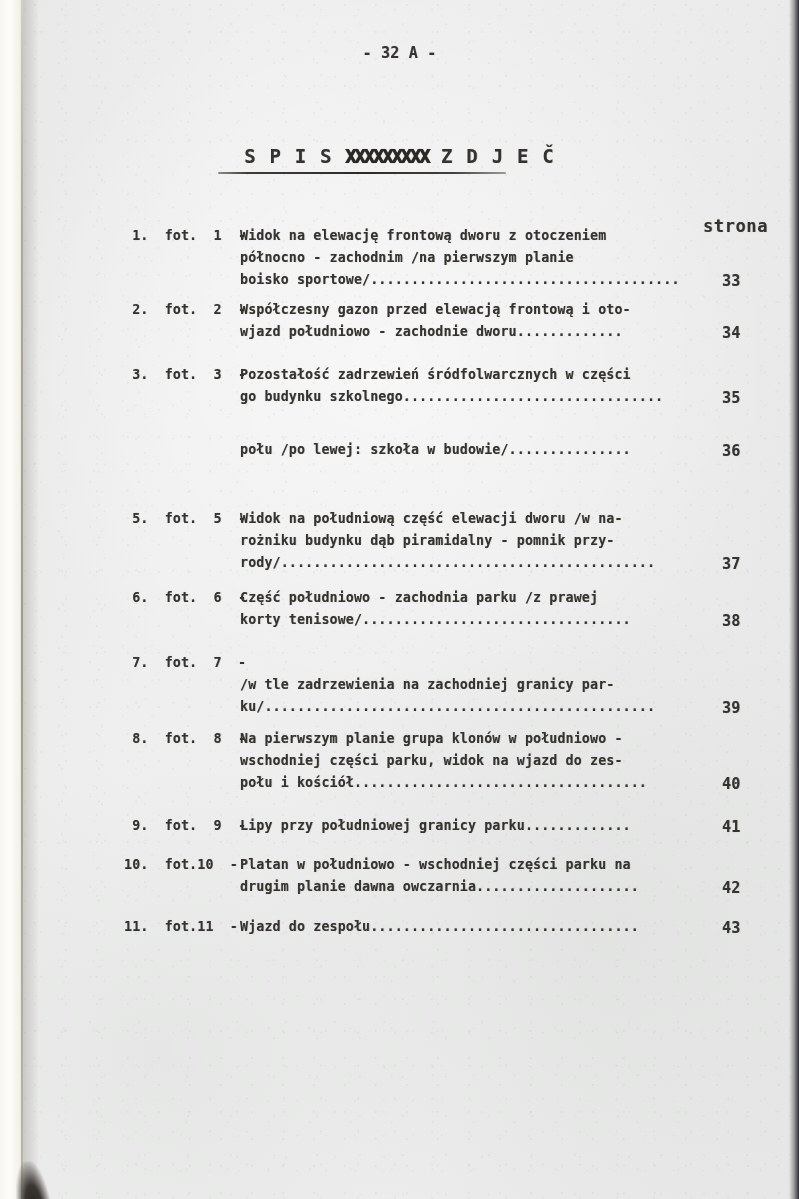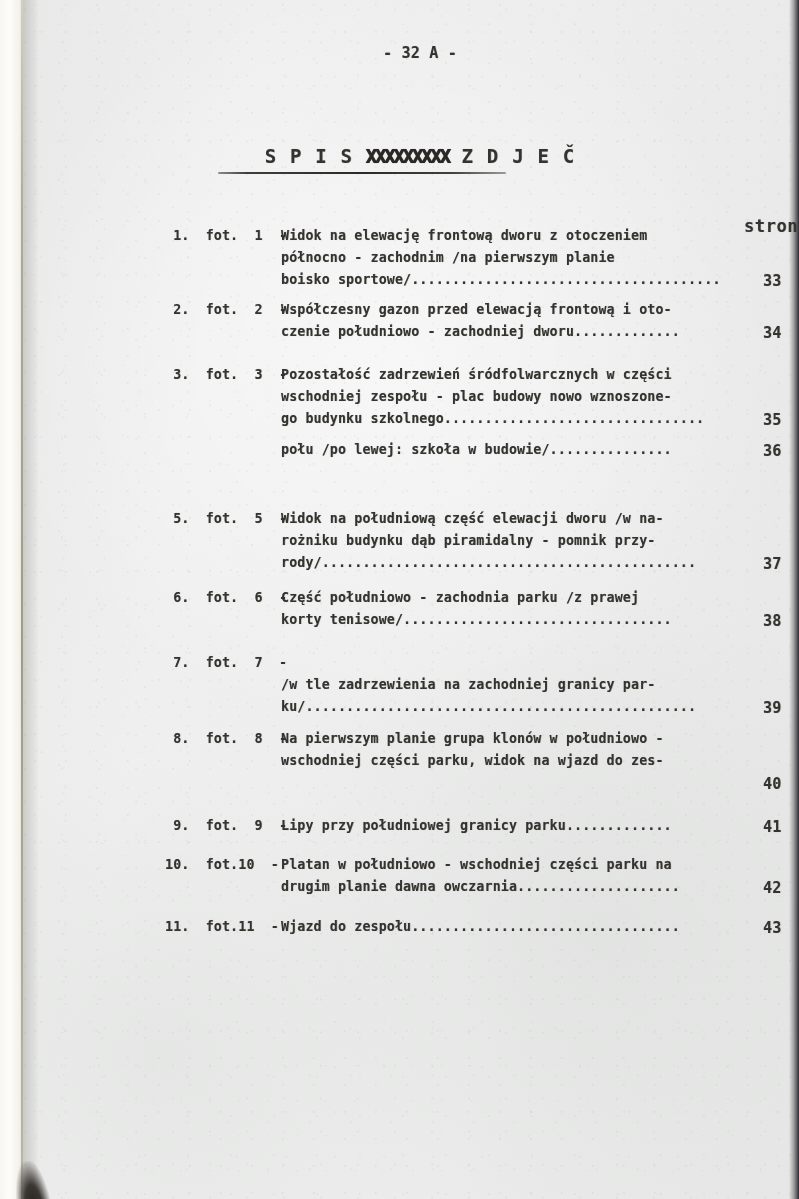--- a/index.html
+++ b/index.html
@@ -89,21 +89,20 @@
     z-index: 4;
   }
 
   .typed {
     font-family: "DejaVu Sans Mono", "Liberation Mono", monospace;
     font-weight: bold;
     color: #35332f;
     text-shadow: 0.4px 0.3px 0.7px rgba(60,58,54,0.45);
     letter-spacing: 0.2px;
     white-space: pre;
-    padding-left: 41px;
   }
 
   .folio {
     position: absolute;
     top: 44px; left: 0; right: 0;
     text-align: center;
     font-size: 15px;
   }
 
   .title-block {
@@ -221,33 +220,30 @@
             <span class="body-text typed">boisko sportowe/......................................</span>
             <span class="pageno typed">33</span>
           </div>
         </div>
         <div class="entry" style="top: 302px;">
           <div class="entry-line">
             <span class="lead typed"> 2.  fot.  2  -</span>
             <span class="body-text typed">Współczesny gazon przed elewacją frontową i oto-</span>
           </div>
           <div class="entry-line">
-            <span class="body-text typed">czenie południowo - zachodniej dworu.............</span>
+            <span class="body-text typed">wjazd południowo - zachodnie dworu.............</span>
             <span class="pageno typed">34</span>
           </div>
         </div>
         <div class="entry" style="top: 367px;">
           <div class="entry-line">
             <span class="lead typed"> 3.  fot.  3  -</span>
             <span class="body-text typed">Pozostałość zadrzewień śródfolwarcznych w części</span>
           </div>
           <div class="entry-line">
-            <span class="body-text typed">wschodniej zespołu - plac budowy nowo wznoszone-</span>
-          </div>
-          <div class="entry-line">
             <span class="body-text typed">go budynku szkolnego................................</span>
             <span class="pageno typed">35</span>
           </div>
         </div>
         <div class="entry" style="top: 442px;">
           <div class="entry-line">
             <span class="body-text typed">połu /po lewej: szkoła w budowie/...............</span>
             <span class="pageno typed">36</span>
           </div>
         </div>
@@ -288,20 +284,21 @@
         </div>
         <div class="entry" style="top: 731px;">
           <div class="entry-line">
             <span class="lead typed"> 8.  fot.  8  -</span>
             <span class="body-text typed">Na pierwszym planie grupa klonów w południowo -</span>
           </div>
           <div class="entry-line">
             <span class="body-text typed">wschodniej części parku, widok na wjazd do zes-</span>
           </div>
           <div class="entry-line">
+            <span class="body-text typed">połu i kościół....................................</span>
             <span class="pageno typed">40</span>
           </div>
         </div>
         <div class="entry" style="top: 818px;">
           <div class="entry-line">
             <span class="lead typed"> 9.  fot.  9  -</span>
             <span class="body-text typed">Lipy przy południowej granicy parku.............</span>
             <span class="pageno typed">41</span>
           </div>
         </div>

